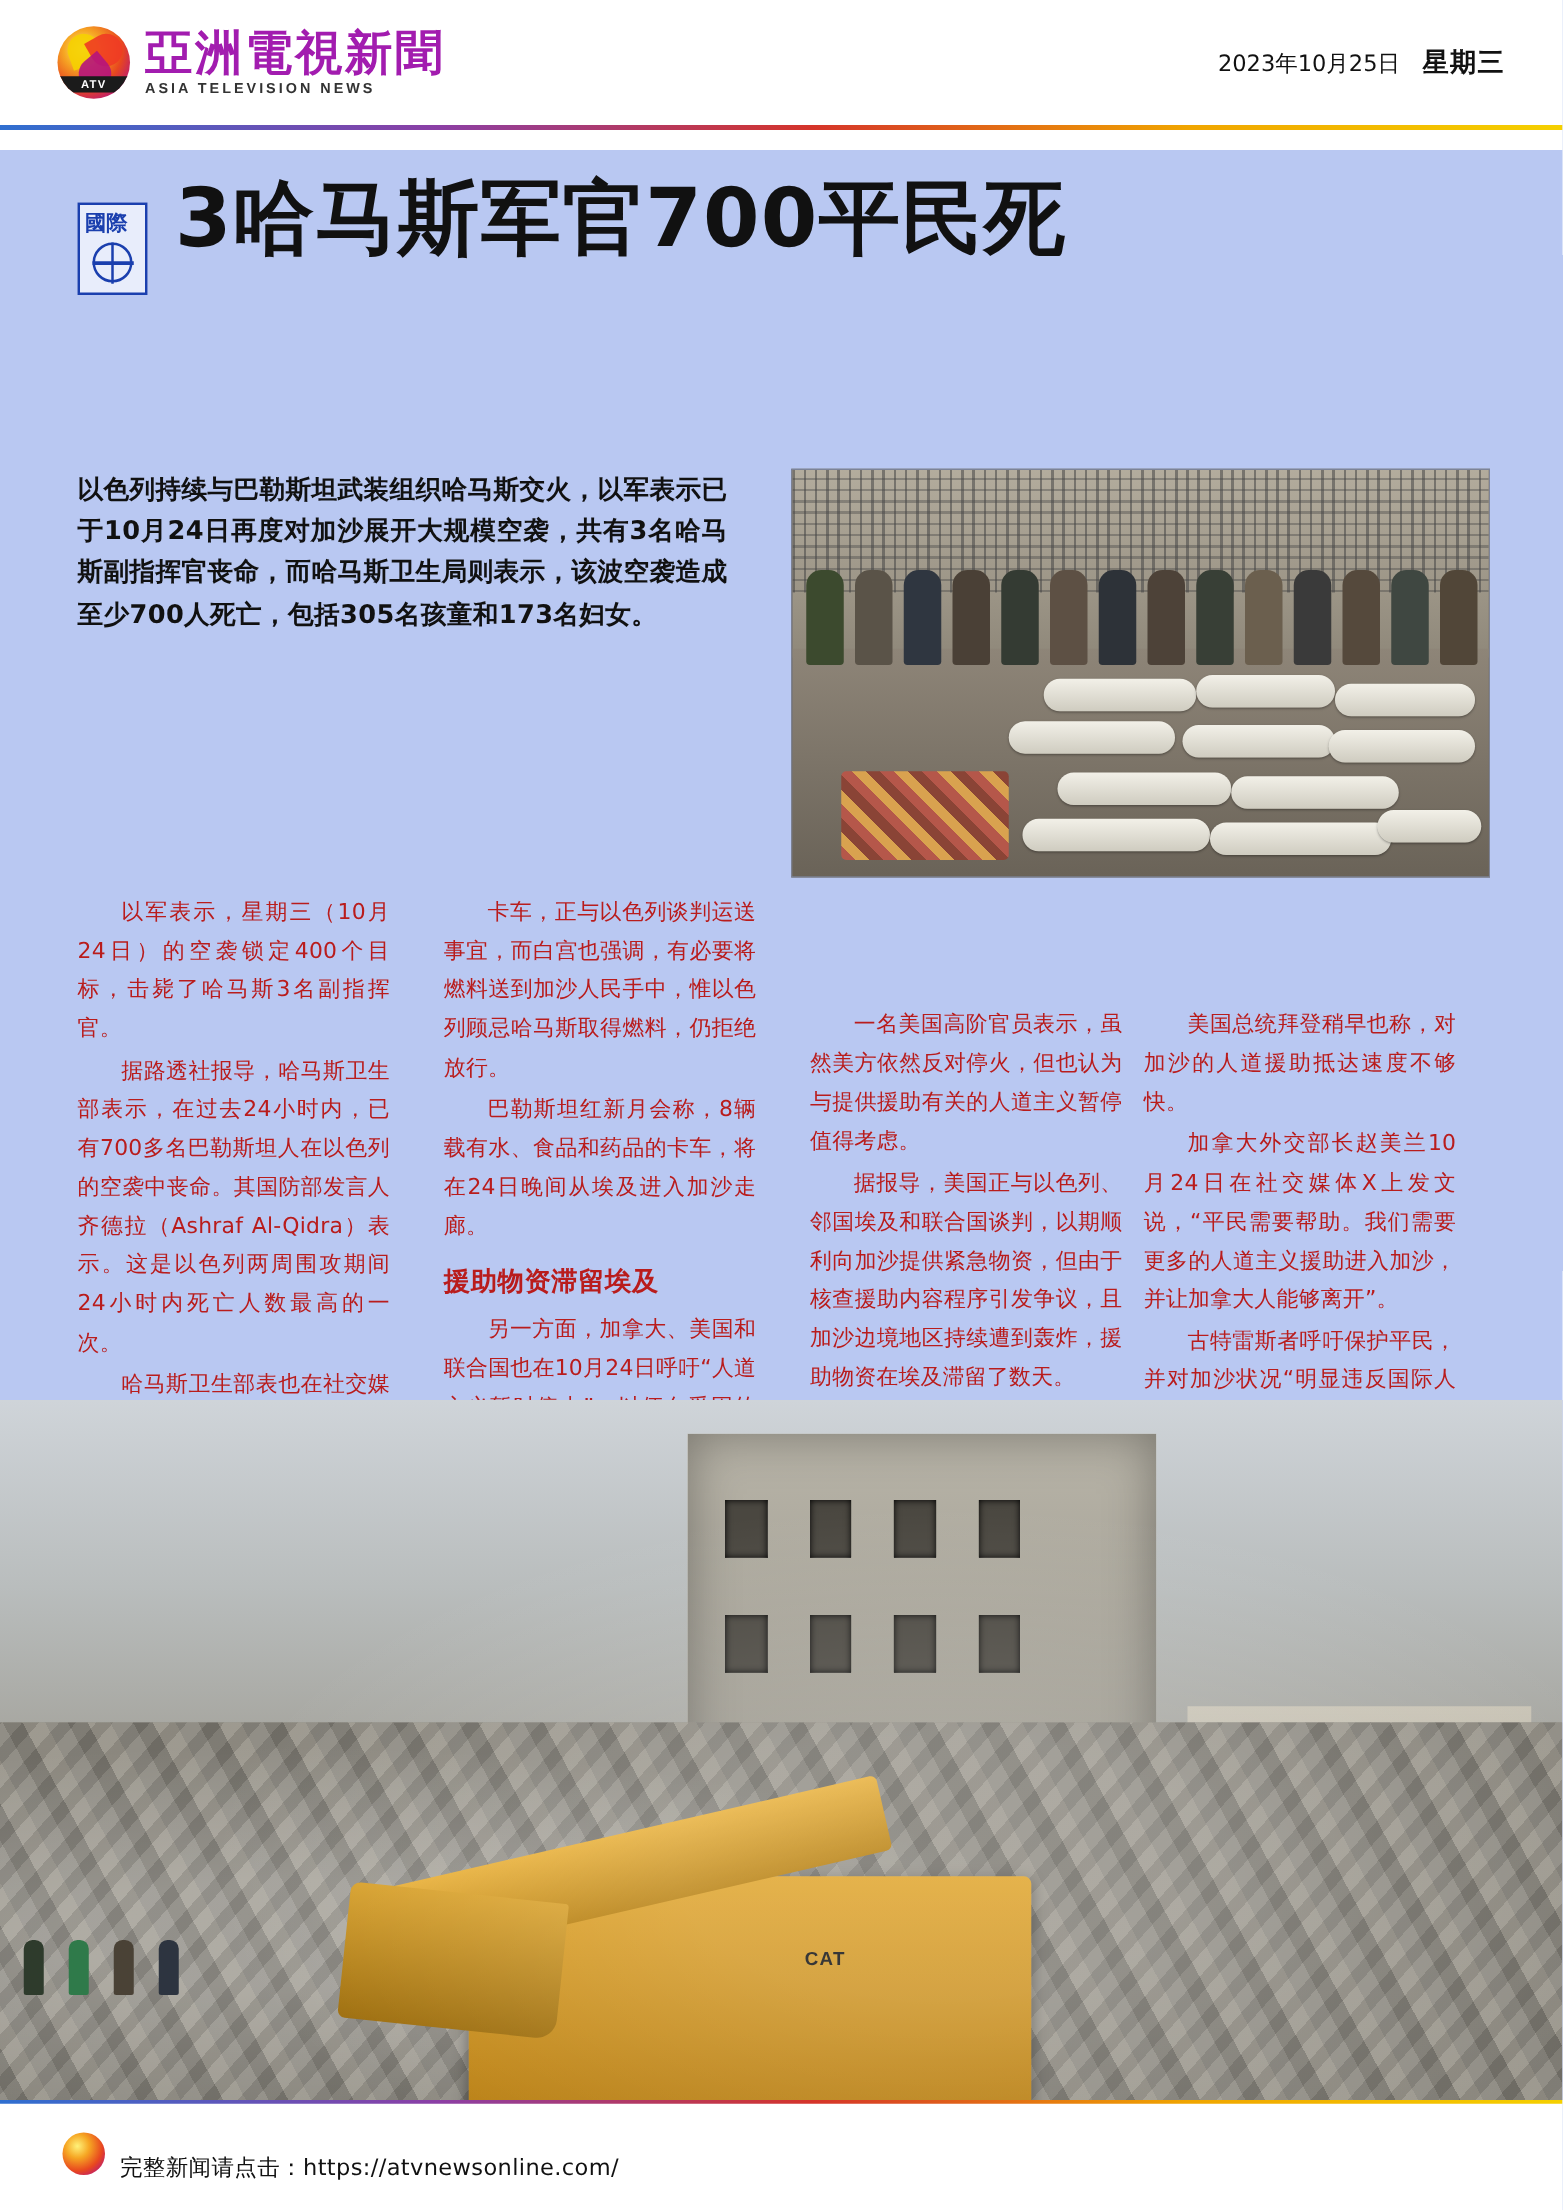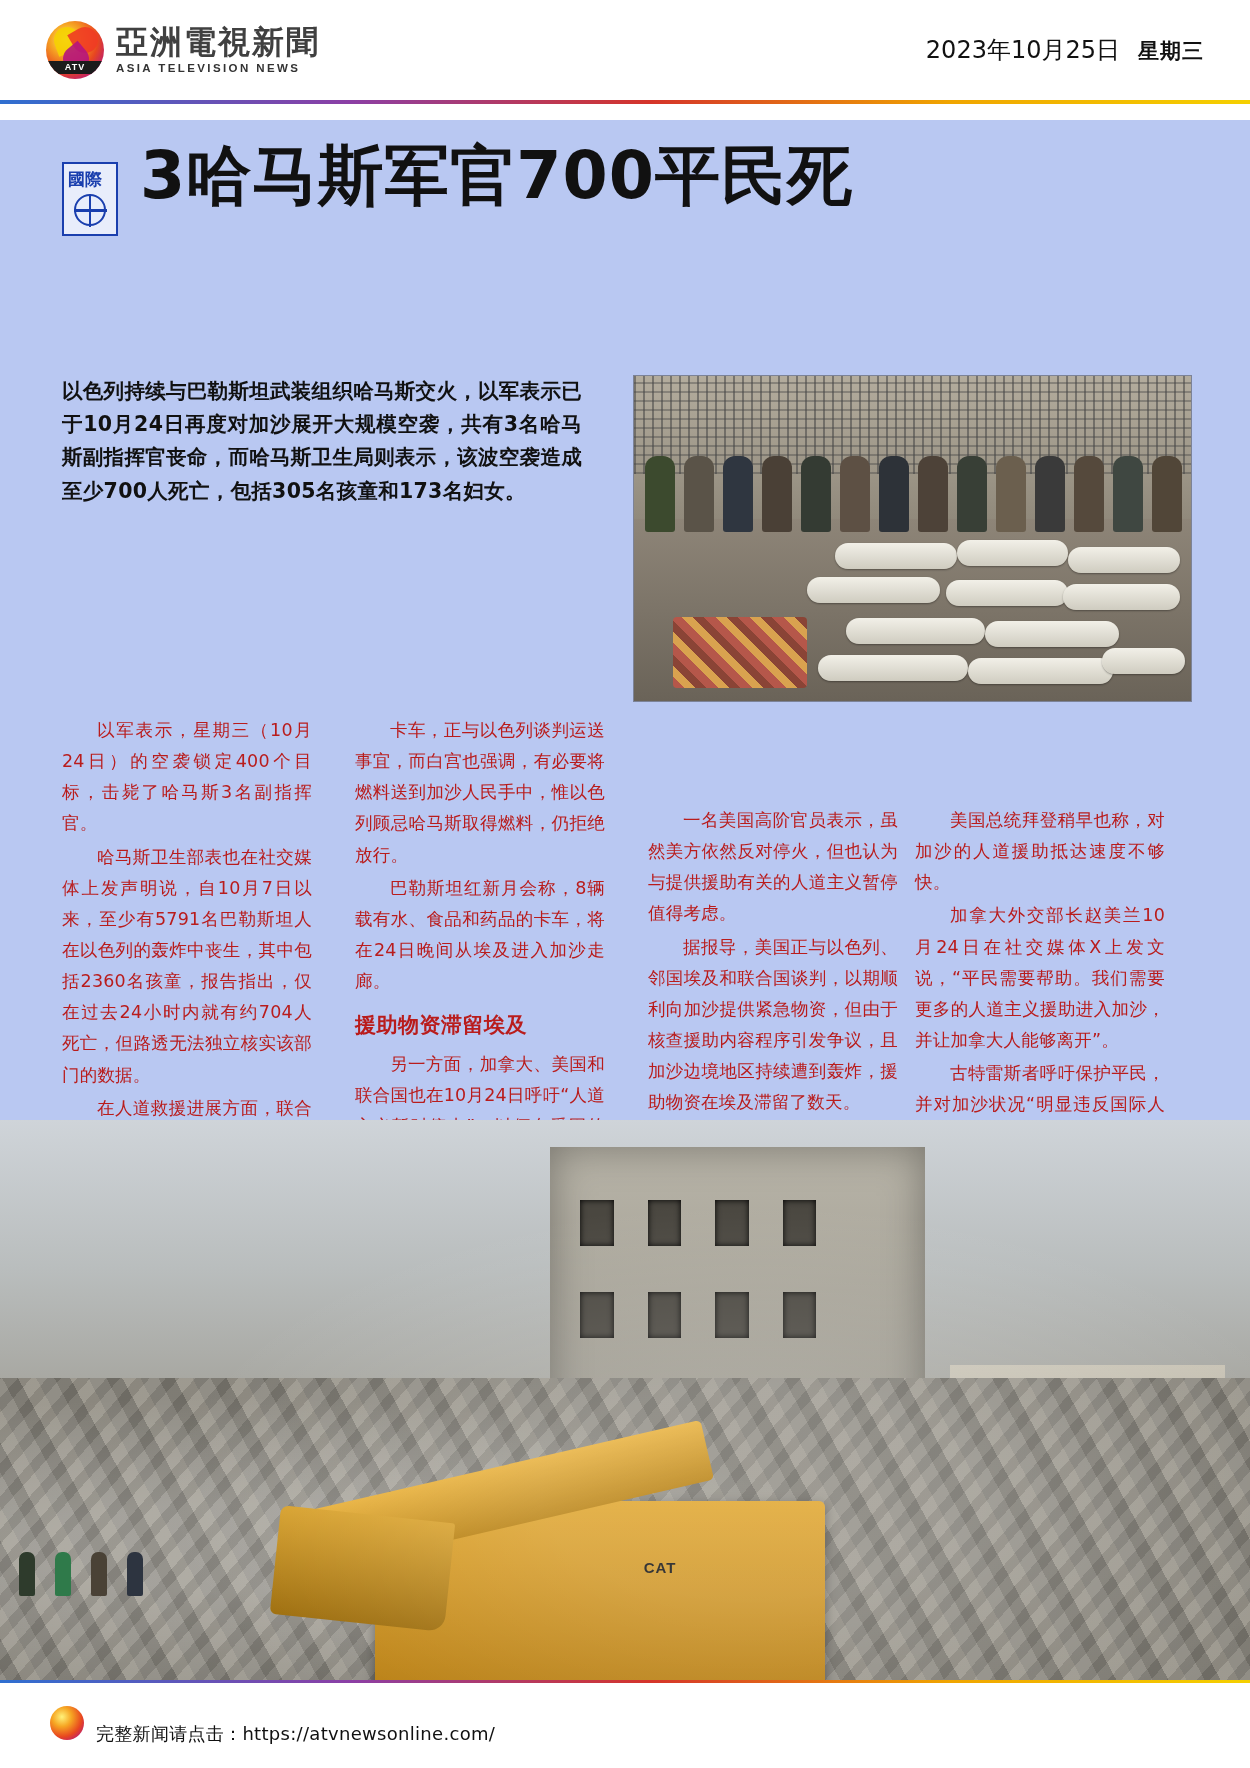--- a/index.html
+++ b/index.html
@@ -69,41 +69,41 @@
     letter-spacing: 1px;
     font-weight: bold;
   }
   .brand-text {
     display: flex;
     flex-direction: column;
     justify-content: center;
   }
   .brand-cn {
     font-family: "DejaVu Sans", sans-serif;
-    font-size: 32px;
-    font-weight: bold;
-    color: #404040;
+    font-size: 38px;
+    font-weight: bold;
+    color: #a21caf;
     letter-spacing: 2px;
     line-height: 1.05;
   }
   .brand-en {
     font-size: 11.5px;
     font-weight: bold;
     color: #333333;
     letter-spacing: 2.4px;
     margin-top: 3px;
   }
   .dateline {
     display: flex;
     align-items: baseline;
     gap: 18px;
     font-family: "DejaVu Sans", sans-serif;
   }
   .dateline .date {
-    font-size: 24px;
+    font-size: 18px;
     color: #111111;
   }
   .dateline .weekday {
     font-size: 21px;
     font-weight: bold;
     color: #111111;
     letter-spacing: 1px;
   }
   .header-rule {
     position: absolute;
@@ -436,20 +436,21 @@
           <b style="left:60%; bottom:10%; width:26%;"></b>
           <b style="left:84%; bottom:16%; width:15%;"></b>
         </div>
       </div>
     </div>
 
     <div class="cols">
 
       <div class="col c1">
         <p>以军表示，星期三（10月24日）的空袭锁定400个目标，击毙了哈马斯3名副指挥官。</p>
+        <p>据路透社报导，哈马斯卫生部表示，在过去24小时内，已有700多名巴勒斯坦人在以色列的空袭中丧命。其国防部发言人齐德拉（Ashraf Al-Qidra）表示。这是以色列两周围攻期间24小时内死亡人数最高的一次。</p>
         <p>哈马斯卫生部表也在社交媒体上发声明说，自10月7日以来，至少有5791名巴勒斯坦人在以色列的轰炸中丧生，其中包括2360名孩童，报告指出，仅在过去24小时内就有约704人死亡，但路透无法独立核实该部门的数据。</p>
         <p>在人道救援进展方面，联合国秘书长古特雷斯表示，目前已有40万公升燃料已装上</p>
       </div>
 
       <div class="col c2">
         <p>卡车，正与以色列谈判运送事宜，而白宫也强调，有必要将燃料送到加沙人民手中，惟以色列顾忌哈马斯取得燃料，仍拒绝放行。</p>
         <p>巴勒斯坦红新月会称，8辆载有水、食品和药品的卡车，将在24日晚间从埃及进入加沙走廊。</p>
         <h3>援助物资滞留埃及</h3>
         <p>另一方面，加拿大、美国和联合国也在10月24日呼吁“人道主义暂时停火”，以便向受困的加沙平民安全运送食物、水、药品和电力等物资。</p>
       </div>

